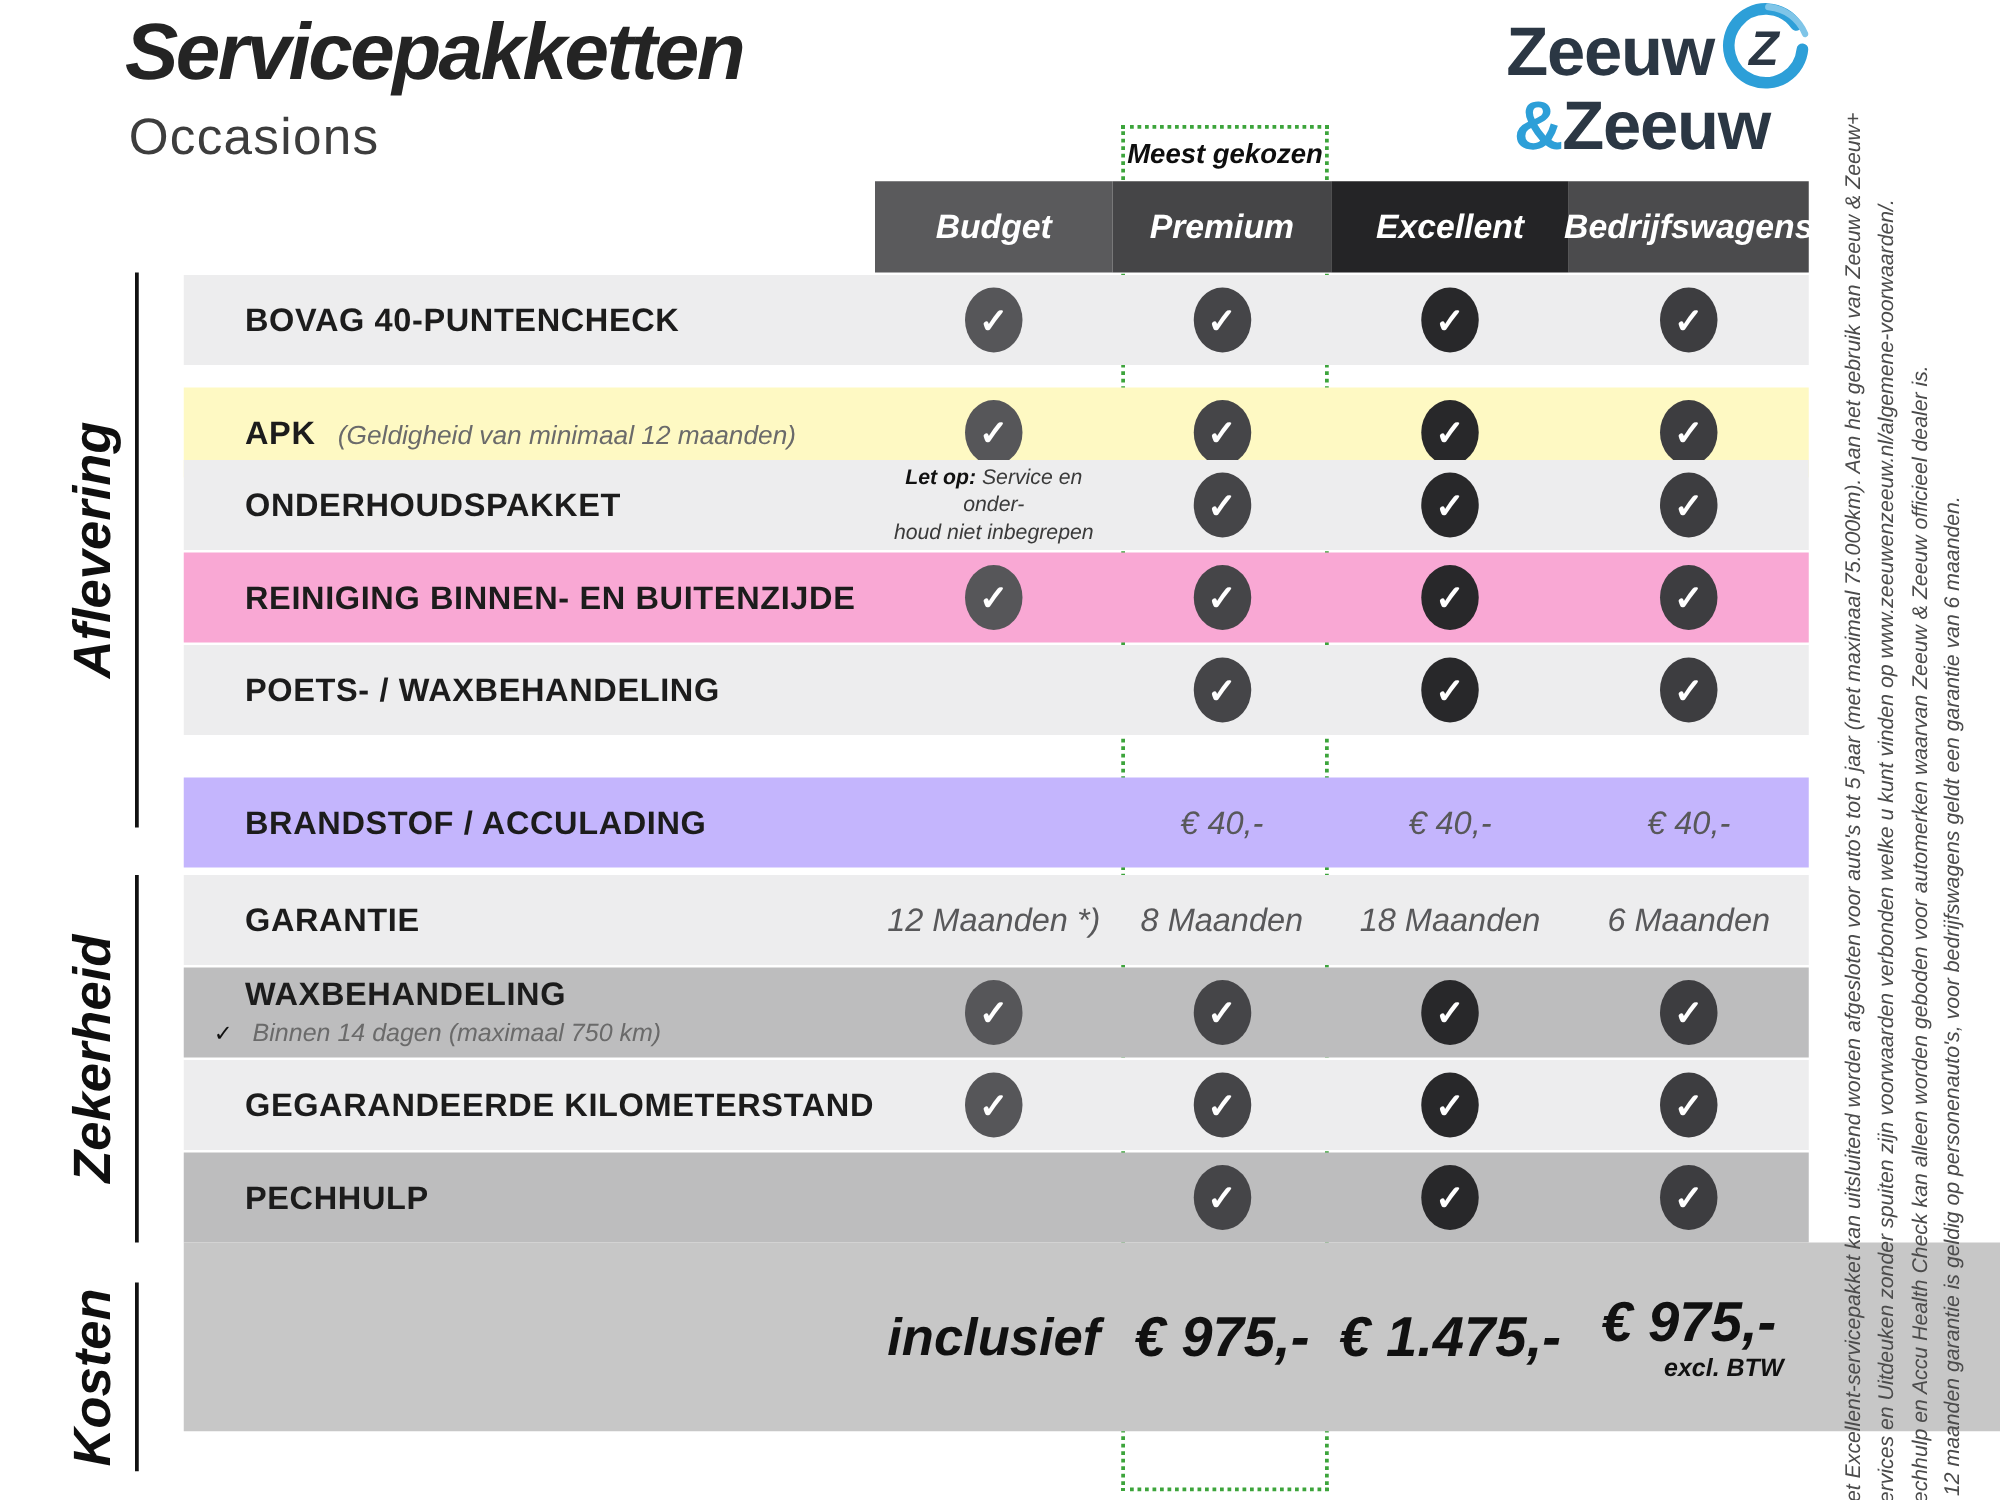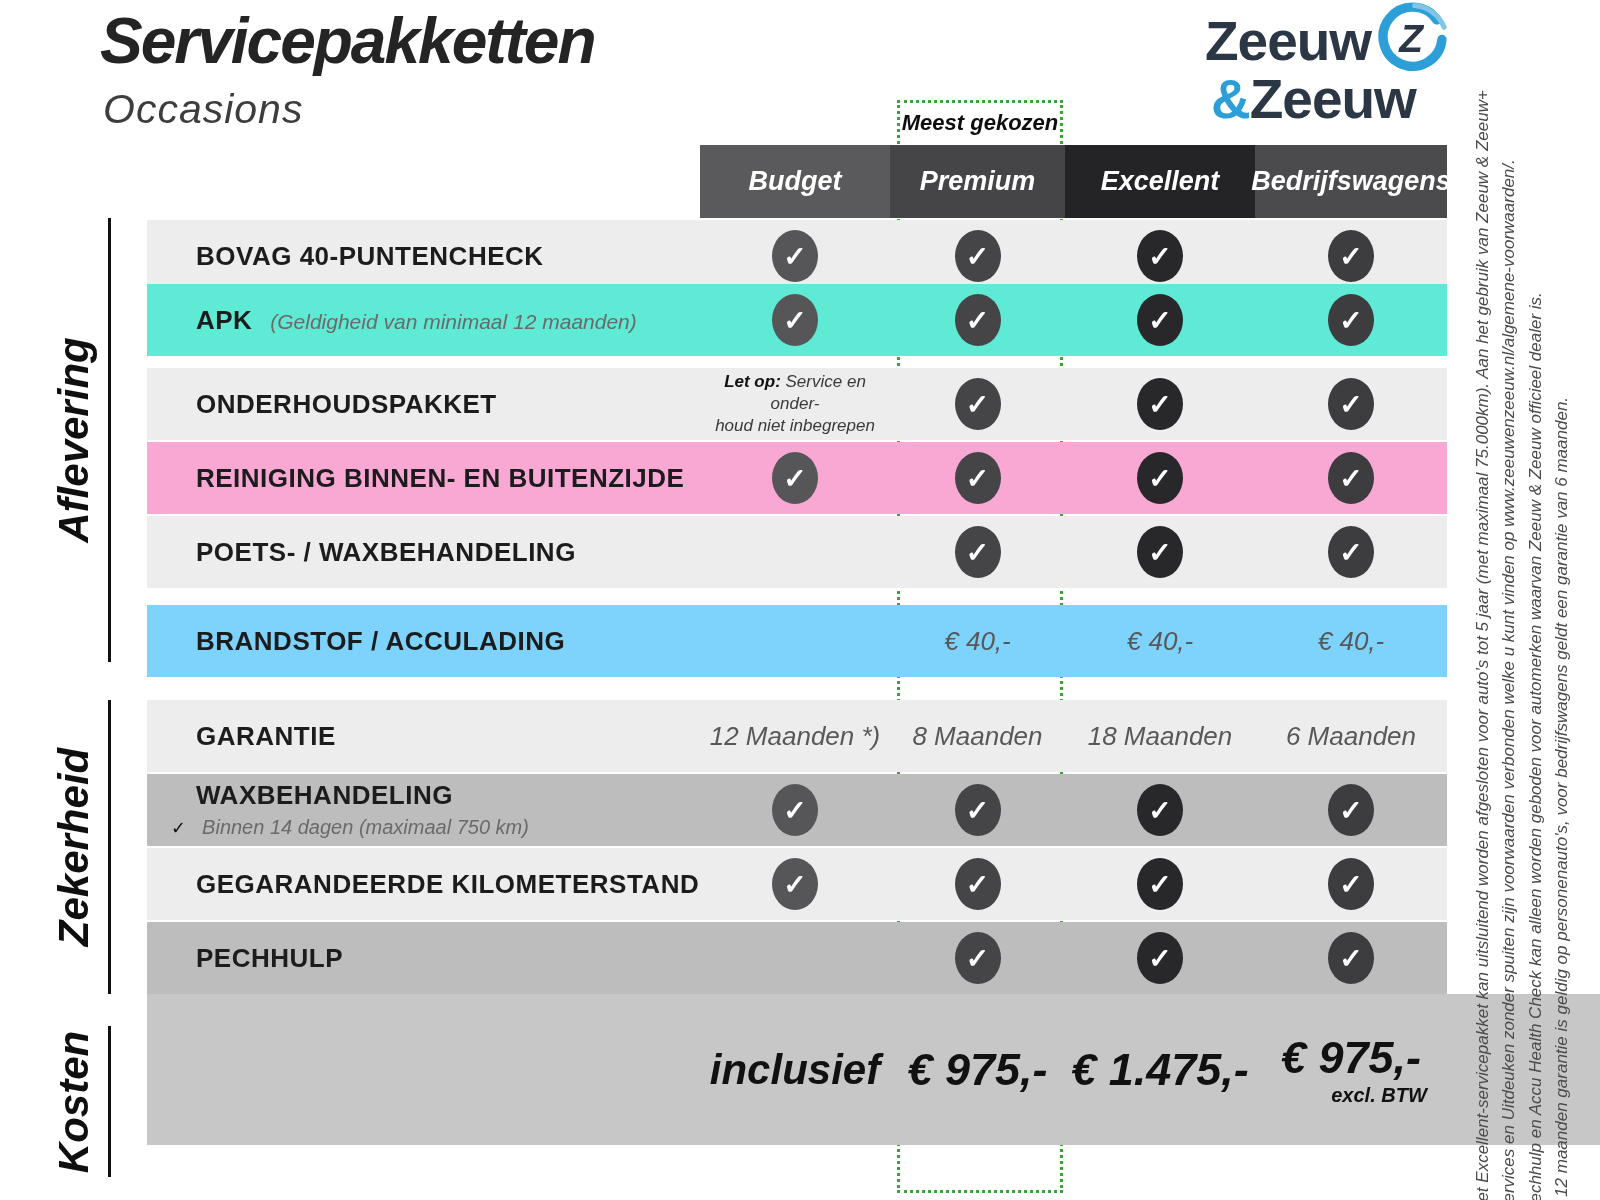--- a/index.html
+++ b/index.html
@@ -6,21 +6,21 @@
   .canvas {
     position:relative; width:1600px; height:1200px; background:#ffffff;
     font-family:"Liberation Sans", sans-serif; overflow:hidden;
   }
   
   .title {
     position:absolute; left:100px; top:4px; font-size:64px; font-weight:700;
     font-style:italic; color:#242424; letter-spacing:-2px;
   }
   .subtitle {
-    position:absolute; left:103px; top:86px; font-size:41px; font-style:italic;
+    position:absolute; left:103px; top:86px; font-size:41px; 
     font-weight:400; color:#3d3d3d; letter-spacing:1px;
   }
   
   .logo { position:absolute; left:1205px; top:4px; width:270px; }
   .logo-row1 { display:flex; align-items:center; }
   .logo-word { font-size:55px; font-weight:700; color:#2b3744; letter-spacing:-1px; line-height:1.0; }
   .logo-amp { color:#2d9fd8; }
   .logo-row2 { margin-top:-6px; margin-left:6px; }
   .logo-icon { margin-left:4px; margin-top:-2px; }
   
@@ -125,21 +125,21 @@
         <div class="cell" style="left: 743px; width: 175px;">
           <div class="chk" style="background: rgb(69, 69, 72);">✓</div>
         </div>
         <div class="cell" style="left: 918px; width: 190px;">
           <div class="chk" style="background: rgb(40, 40, 42);">✓</div>
         </div>
         <div class="cell" style="left: 1108px; width: 192px;">
           <div class="chk" style="background: rgb(61, 61, 64);">✓</div>
         </div>
       </div>
-      <div class="row" style="top: 284px; background: #5eead4;">
+      <div class="row" style="top: 310px; background: #fef9c3;">
         <div class="row-label-wrap">
           <div class="row-label">APK<span class="inline-note"> (Geldigheid van minimaal 12 maanden)</span></div>
         </div>
         <div class="cell" style="left: 553px; width: 190px;">
           <div class="chk" style="background: rgb(86, 86, 89);">✓</div>
         </div>
         <div class="cell" style="left: 743px; width: 175px;">
           <div class="chk" style="background: rgb(69, 69, 72);">✓</div>
         </div>
         <div class="cell" style="left: 918px; width: 190px;">
@@ -191,21 +191,21 @@
         <div class="cell" style="left: 743px; width: 175px;">
           <div class="chk" style="background: rgb(69, 69, 72);">✓</div>
         </div>
         <div class="cell" style="left: 918px; width: 190px;">
           <div class="chk" style="background: rgb(40, 40, 42);">✓</div>
         </div>
         <div class="cell" style="left: 1108px; width: 192px;">
           <div class="chk" style="background: rgb(61, 61, 64);">✓</div>
         </div>
       </div>
-      <div class="row" style="top: 605px; background: #7dd3fc;">
+      <div class="row" style="top: 622px; background: #c4b5fd;">
         <div class="row-label-wrap">
           <div class="row-label">BRANDSTOF / ACCULADING</div>
         </div>
         <div class="cell" style="left: 553px; width: 190px;"></div>
         <div class="cell" style="left: 743px; width: 175px;">
           <span class="val">€ 40,-</span>
         </div>
         <div class="cell" style="left: 918px; width: 190px;">
           <span class="val">€ 40,-</span>
         </div>

